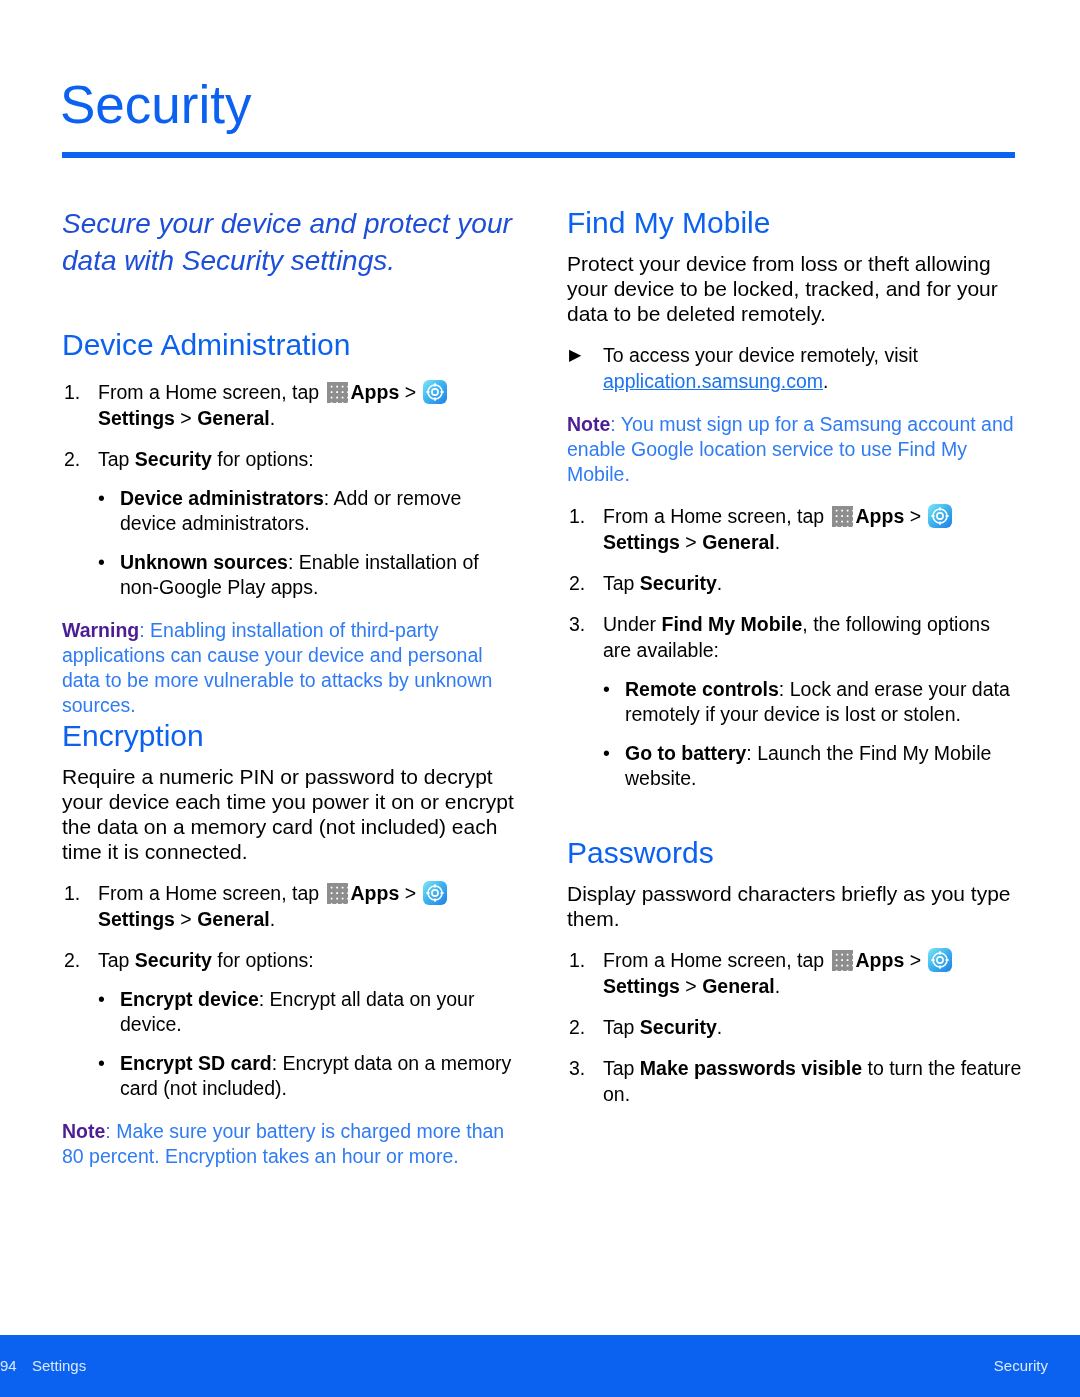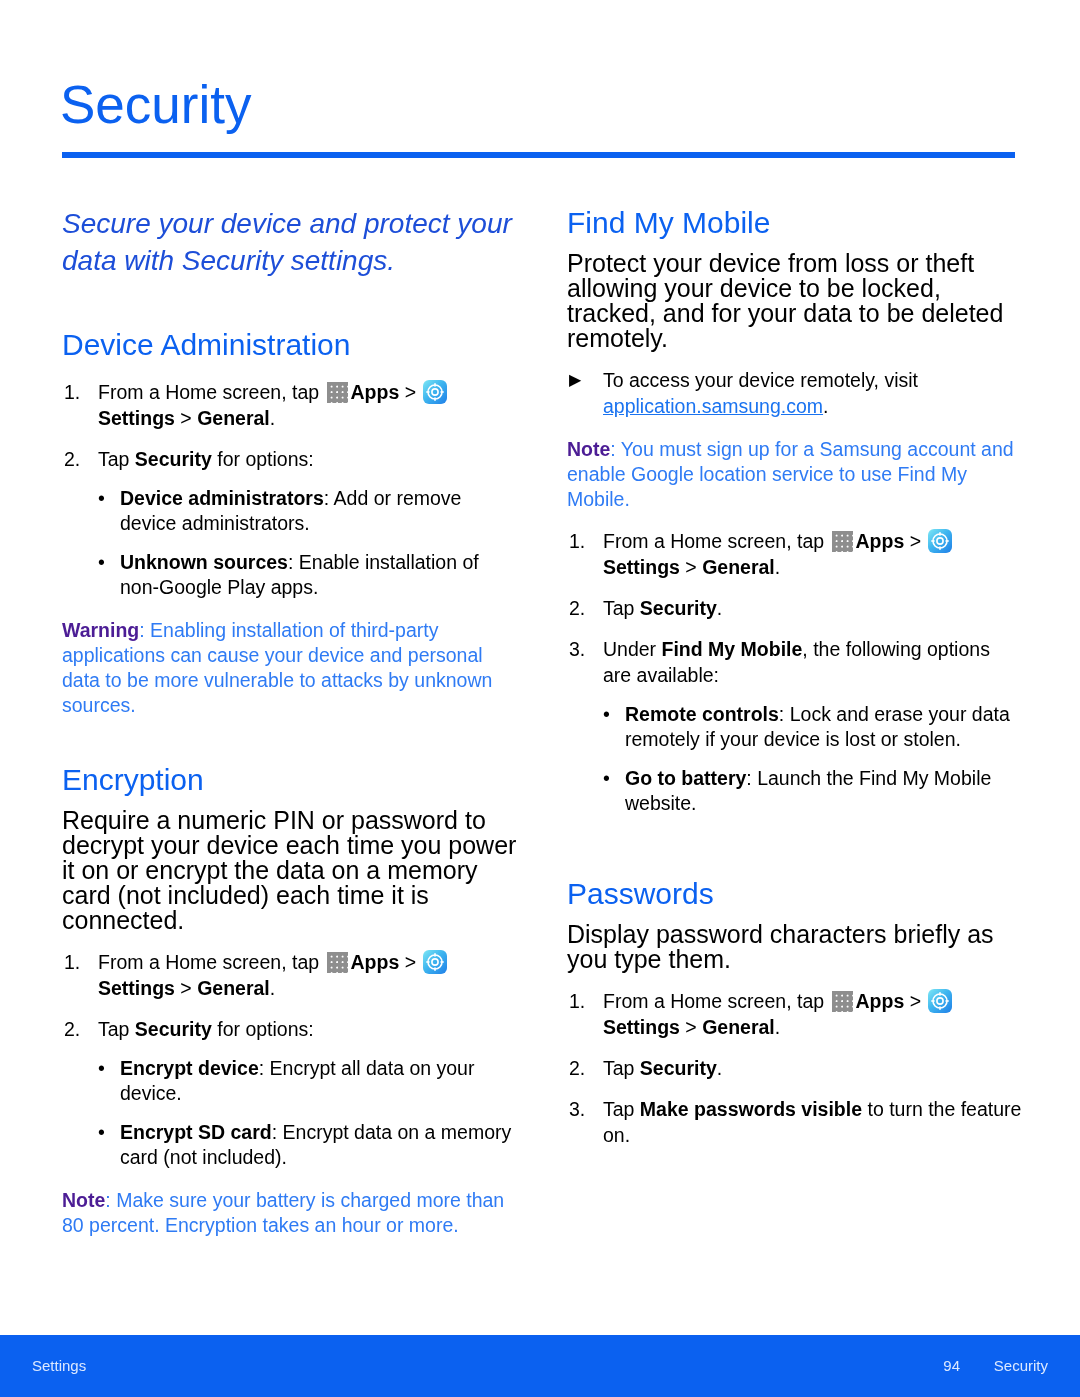--- a/index.html
+++ b/index.html
@@ -62,21 +62,21 @@
   }
   h2.section-head {
     font-size: 30px;
     line-height: 36px;
     font-weight: 400;
     color: #0b61f0;
     margin: 0;
     padding: 0;
   }
   p.body {
-    font-size: 25px;
+    font-size: 21px;
     line-height: 25px;
     margin: 10px 0 0 0;
     color: #000;
   }
   .note, .warning {
     font-size: 19.5px;
     line-height: 25px;
     color: #2f7bf4;
     margin: 18px 0 0 0;
   }
@@ -210,21 +210,21 @@
   }
   .footer .f-left,
   .footer .f-center,
   .footer .f-right {
     position: absolute;
     top: 22px;
     font-size: 15px;
     line-height: 18px;
   }
   .footer .f-left   { left: 32px; }
-  .footer .f-center { left: 0; width: 960px; text-align: right; }
+  .footer .f-center { left: 0; width: 960px; text-align: left; }
   .footer .f-right  { right: 32px; }
 </style>
 </head>
 <body>
 
 <div class="page-title">Security</div>
 <div class="title-rule"></div>
 
 <div class="columns">
 
@@ -264,21 +264,21 @@
           <span class="dot">•</span>
           <b>Unknown sources</b><span>: Enable installation of non-Google Play apps.</span>
         </li>
       </ul>
 
       <p class="warning">
         <b>Warning</b><span>: Enabling installation of third-party applications can cause your device and personal data to be more vulnerable to attacks by unknown sources.</span>
       </p>
     </div>
 
-    <div style="margin-top:44px;">
+    <div style="">
       <h2 class="section-head">Encryption</h2>
       <p class="body">Require a numeric PIN or password to decrypt your device each time you power it on or encrypt the data on a memory card (not included) each time it is connected.</p>
 
       <ol class="steps">
         <li>
           <span class="num">1.</span>
           <span>From a Home screen, tap </span><span class="icon-apps"><i></i></span><b>Apps</b><span> &gt; </span><span class="icon-settings"><svg width="18" height="18" viewBox="0 0 18 18">
                 <circle cx="9" cy="9" r="7" fill="none" stroke="#ffffff" stroke-width="1.6"></circle>
                 <circle cx="9" cy="9" r="3.1" fill="none" stroke="#ffffff" stroke-width="1.6"></circle>
                 <g stroke="#ffffff" stroke-width="1.6" stroke-linecap="round">
@@ -358,21 +358,21 @@
           <span class="dot">•</span>
           <b>Remote controls</b><span>: Lock and erase your data remotely if your device is lost or stolen.</span>
         </li>
         <li>
           <span class="dot">•</span>
           <b>Go to battery</b><span>: Launch the Find My Mobile website.</span>
         </li>
       </ul>
     </div>
 
-    <div style="margin-top:60px;">
+    <div style="margin-top:44px;">
       <h2 class="section-head">Passwords</h2>
       <p class="body">Display password characters briefly as you type them.</p>
 
       <ol class="steps">
         <li>
           <span class="num">1.</span>
           <span>From a Home screen, tap </span><span class="icon-apps"><i></i></span><b>Apps</b><span> &gt; </span><span class="icon-settings"><svg width="18" height="18" viewBox="0 0 18 18">
                 <circle cx="9" cy="9" r="7" fill="none" stroke="#ffffff" stroke-width="1.6"></circle>
                 <circle cx="9" cy="9" r="3.1" fill="none" stroke="#ffffff" stroke-width="1.6"></circle>
                 <g stroke="#ffffff" stroke-width="1.6" stroke-linecap="round">

